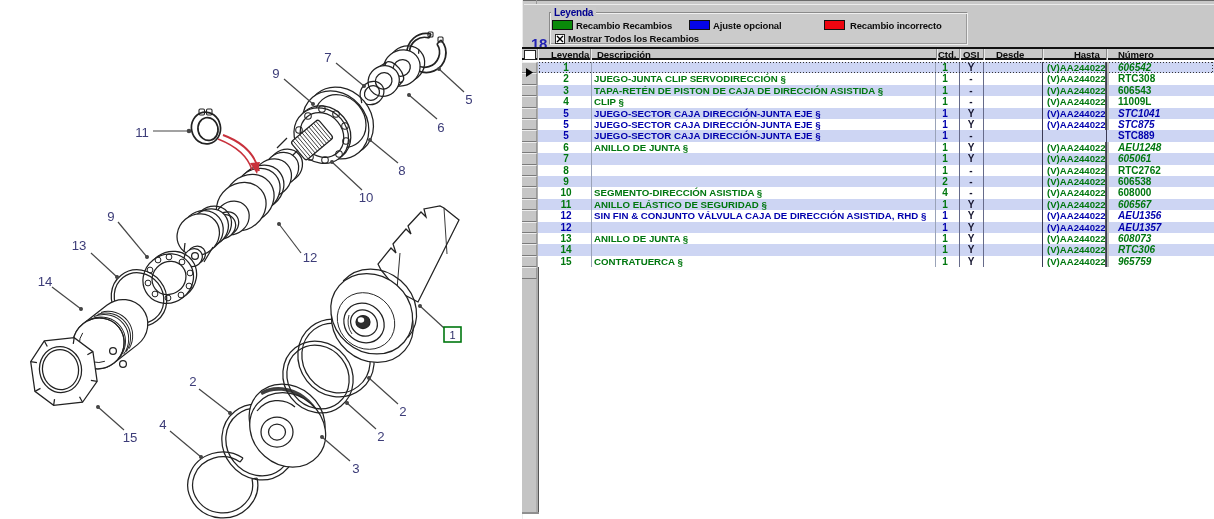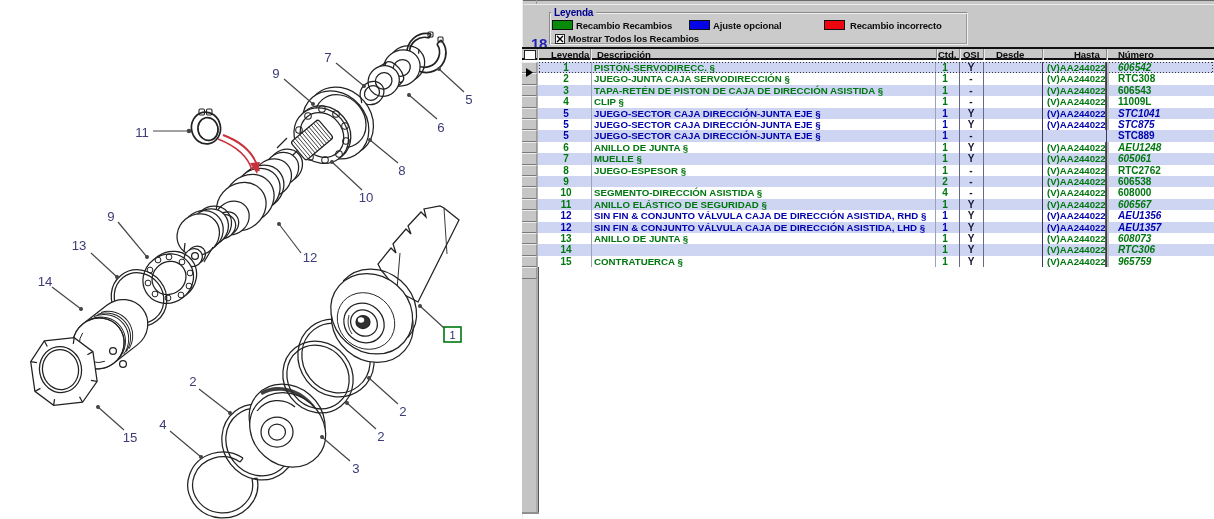--- a/index.html
+++ b/index.html
@@ -366,30 +366,29 @@
  <div class="selcell" style="top:221.6px"></div>
  <div class="selcell" style="top:233.0px"></div>
  <div class="selcell" style="top:244.4px"></div>
  <div class="selcell" style="top:255.8px"></div>
  <div class="selcell" style="top:267.2px"></div>
  <div id="selarrow"><svg width="9" height="9" viewBox="0 0 9 9">
         <path d="M1 0 L8 4.5 L1 9 Z" fill="#000"></path>
       </svg></div>
  <div class="row rb" style="top:62.0px">
   <div class="c ley g">1</div>
-  <div class="c desc g">PISTÓN-SERVODIRECC. §</div>
   <div class="c ctd g">1</div>
   <div class="c osi">Y</div>
   <div class="c hasta g">(V)AA244022</div>
       <div class="hdiv"></div>
   <div class="c num g it">606542</div>
  </div>
  <div class="row rw" style="top:73.4px">
   <div class="c ley g">2</div>
-  <div class="c desc g">JUEGO-JUNTA CAJA SERVODIRECCIÓN §</div>
+  <div class="c desc g">JUEGO-JUNTA CLIP SERVODIRECCIÓN §</div>
   <div class="c ctd g">1</div>
   <div class="c osi">-</div>
   <div class="c hasta g">(V)AA244022</div>
       <div class="hdiv"></div>
   <div class="c num g">RTC308</div>
  </div>
  <div class="row rb" style="top:84.8px">
   <div class="c ley g">3</div>
   <div class="c desc g">TAPA-RETÉN DE PISTON DE CAJA DE DIRECCIÓN ASISTIDA §</div>
   <div class="c ctd g">1</div>
@@ -436,30 +435,28 @@
   <div class="c ley g">6</div>
   <div class="c desc g">ANILLO DE JUNTA §</div>
   <div class="c ctd g">1</div>
   <div class="c osi">Y</div>
   <div class="c hasta g">(V)AA244022</div>
       <div class="hdiv"></div>
   <div class="c num g it">AEU1248</div>
  </div>
  <div class="row rb" style="top:153.2px">
   <div class="c ley g">7</div>
-  <div class="c desc g">MUELLE §</div>
   <div class="c ctd g">1</div>
   <div class="c osi">Y</div>
   <div class="c hasta g">(V)AA244022</div>
       <div class="hdiv"></div>
   <div class="c num g it">605061</div>
  </div>
  <div class="row rw" style="top:164.6px">
   <div class="c ley g">8</div>
-  <div class="c desc g">JUEGO-ESPESOR §</div>
   <div class="c ctd g">1</div>
   <div class="c osi">-</div>
   <div class="c hasta g">(V)AA244022</div>
       <div class="hdiv"></div>
   <div class="c num g">RTC2762</div>
  </div>
  <div class="row rb" style="top:176.0px">
   <div class="c ley g">9</div>
   <div class="c ctd g">2</div>
   <div class="c osi">-</div>
@@ -489,21 +486,20 @@
   <div class="c ley b">12</div>
   <div class="c desc b">SIN FIN &amp; CONJUNTO VÁLVULA CAJA DE DIRECCIÓN ASISTIDA, RHD §</div>
   <div class="c ctd b">1</div>
   <div class="c osi">Y</div>
   <div class="c hasta b">(V)AA244022</div>
       <div class="hdiv"></div>
   <div class="c num b it">AEU1356</div>
  </div>
  <div class="row rb" style="top:221.6px">
   <div class="c ley b">12</div>
-  <div class="c desc b">SIN FIN &amp; CONJUNTO VÁLVULA CAJA DE DIRECCIÓN ASISTIDA, LHD §</div>
   <div class="c ctd b">1</div>
   <div class="c osi">Y</div>
   <div class="c hasta b">(V)AA244022</div>
       <div class="hdiv"></div>
   <div class="c num b it">AEU1357</div>
  </div>
  <div class="row rw" style="top:233.0px">
   <div class="c ley g">13</div>
   <div class="c desc g">ANILLO DE JUNTA §</div>
   <div class="c ctd g">1</div>

